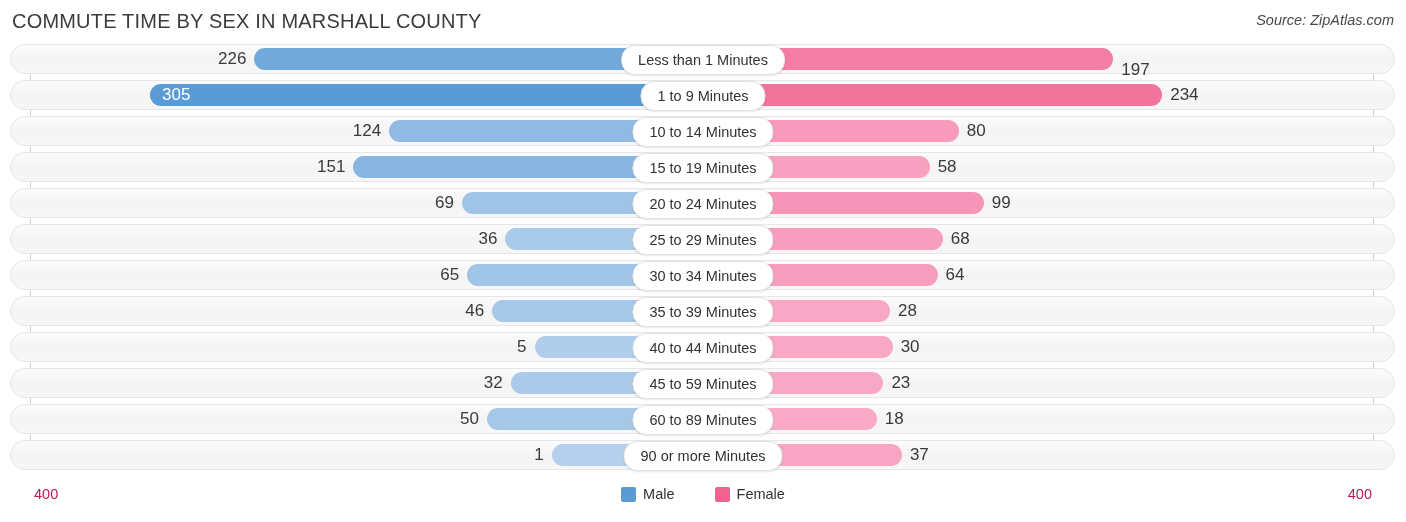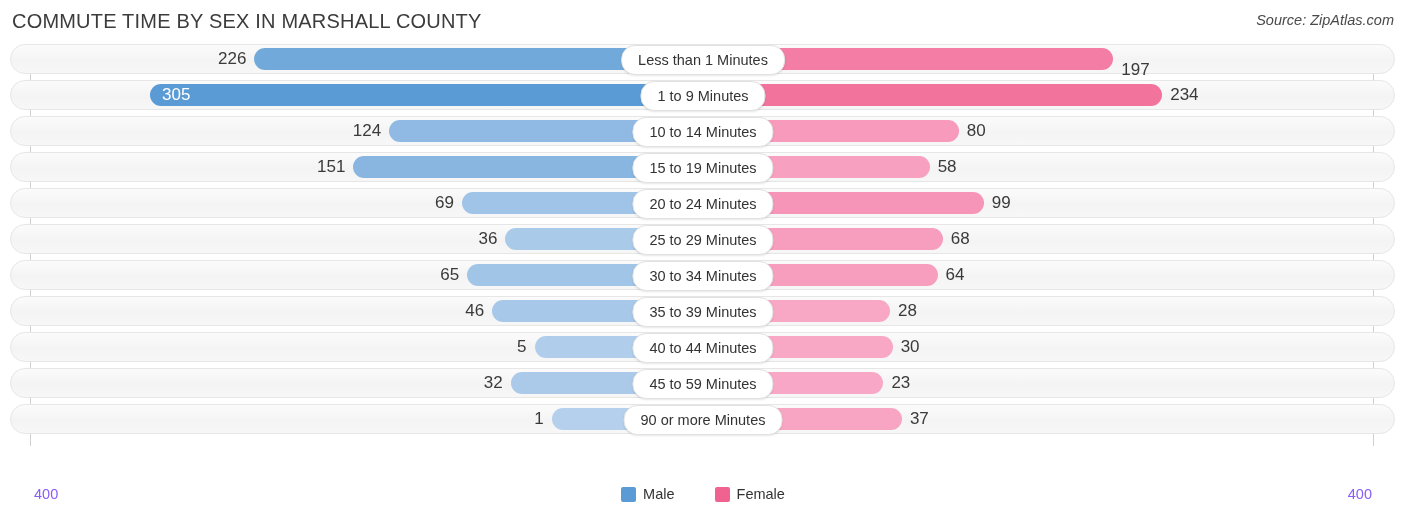--- a/index.html
+++ b/index.html
@@ -133,21 +133,21 @@
     position: absolute;
     left: 0;
     top: 482px;
     width: 1406px;
     height: 40px;
   }
   .axis-min, .axis-max {
     position: absolute;
     top: 4px;
     font-size: 14.5px;
-    color: #8b5cf6;
+    color: #be185d;
   }
   .axis-min { left: 34px; }
   .axis-max { right: 34px; }
 
   .legend {
     position: absolute;
     left: 0;
     right: 0;
     top: 4px;
     display: flex;
@@ -253,20 +253,28 @@
         <div class="val val-female" style="left: 900.639px;">30</div>
         <div class="cat-pill">40 to 44 Minutes</div>
       </div>
       <div class="row">
         <div class="track"></div>
         <div class="bar bar-male" style="width: 192.282px; background: rgb(171, 202, 234);"></div>
         <div class="bar bar-female" style="width: 180.39px; background: rgb(248, 168, 198);"></div>
         <div class="val val-male" style="right: 903.282px;">32</div>
         <div class="val val-female" style="left: 891.39px;">23</div>
         <div class="cat-pill">45 to 59 Minutes</div>
+      </div>
+      <div class="row">
+        <div class="track"></div>
+        <div class="bar bar-male" style="width: 216.066px; background: rgb(165, 199, 232);"></div>
+        <div class="bar bar-female" style="width: 173.784px; background: rgb(248, 170, 199);"></div>
+        <div class="val val-male" style="right: 927.066px;">50</div>
+        <div class="val val-female" style="left: 884.784px;">18</div>
+        <div class="cat-pill">60 to 89 Minutes</div>
       </div>
       <div class="row">
         <div class="track"></div>
         <div class="bar bar-male" style="width: 151.321px; background: rgb(180, 208, 236);"></div>
         <div class="bar bar-female" style="width: 198.889px; background: rgb(248, 165, 195);"></div>
         <div class="val val-male" style="right: 862.321px;">1</div>
         <div class="val val-female" style="left: 909.889px;">37</div>
         <div class="cat-pill">90 or more Minutes</div>
       </div>
     </div>

